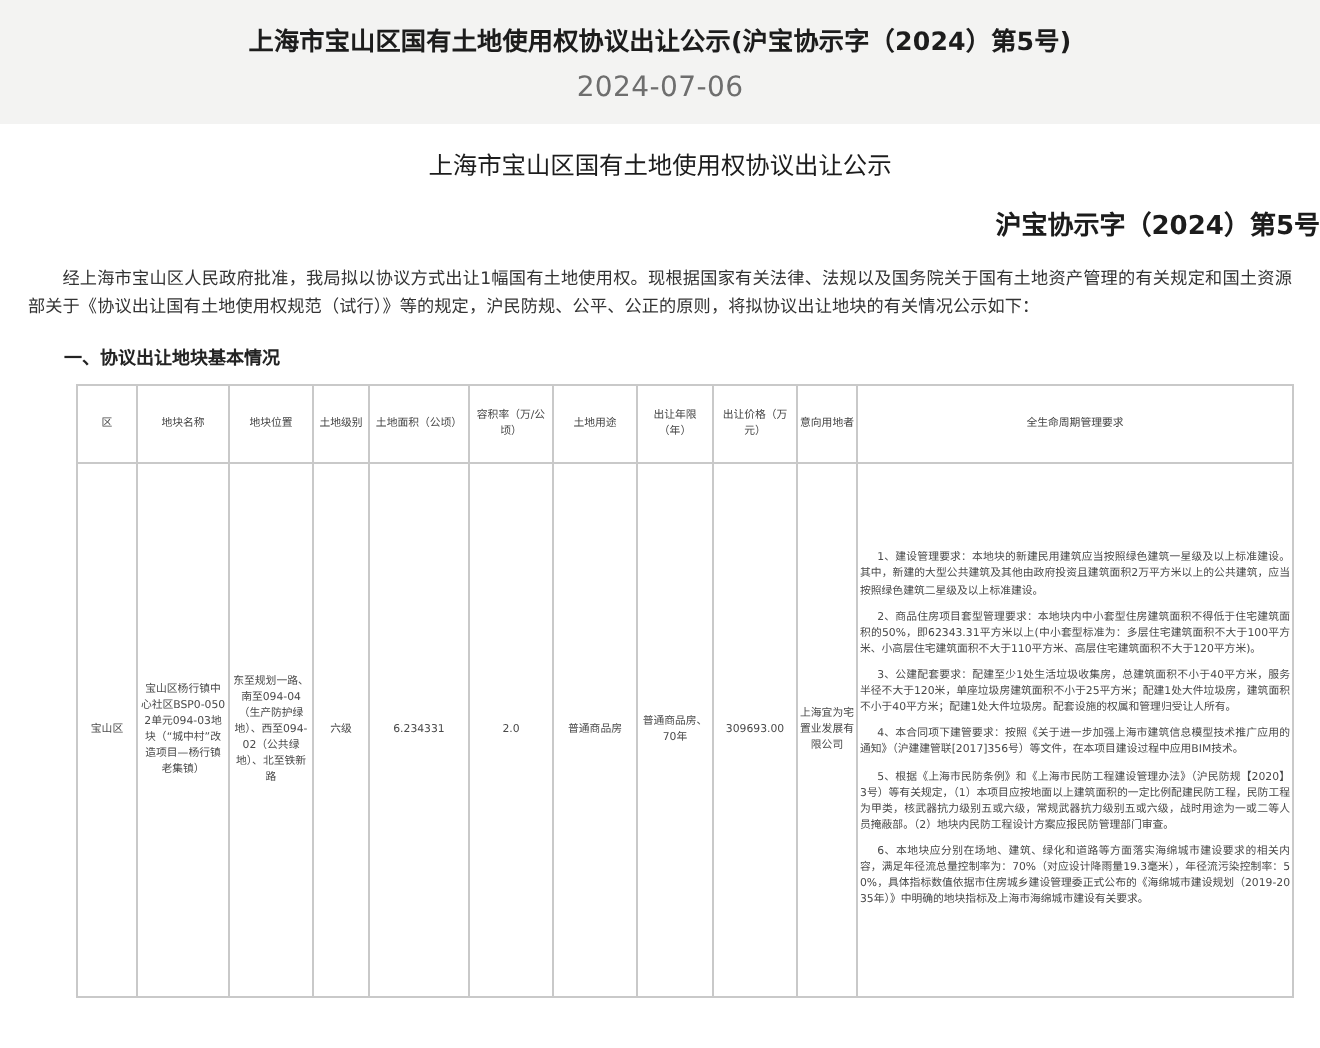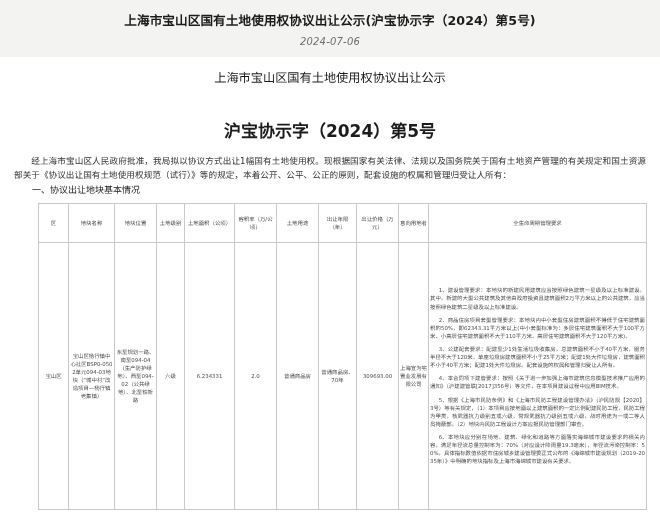--- a/index.html
+++ b/index.html
@@ -34,59 +34,60 @@
   }
   .doc-head-title {
     font-size: 12.6px;
     font-weight: bold;
     color: #1c1c1c;
     letter-spacing: 0.1px;
     line-height: 1.35;
   }
   .doc-head-date {
     margin-top: 7px;
-    font-size: 10px;
+    font-size: 14px;
     color: #6e6e6e;
     letter-spacing: 0.2px;
-    font-style: italic;
   }
 
   
   .title-block {
     text-align: center;
     padding-top: 13px;
   }
   .main-title {
     font-size: 12.2px;
     font-weight: normal;
     color: #1c1c1c;
     line-height: 1.4;
   }
   .sub-title {
-    margin-top: 30px;
-    font-size: 17px;
+    margin-top: 10px;
+    font-size: 13px;
     font-weight: bold;
     color: #1c1c1c;
+    text-align: right;
   }
 
   
   .body-wrap {
     padding: 13px 14px 0 14px;
   }
   .para {
     font-size: 8.6px;
     line-height: 1.62;
     color: #333333;
     text-align: justify;
     text-indent: 2em;
     letter-spacing: 0.05px;
   }
   .section-heading {
+    margin-top: 10px;
     font-size: 9px;
-    font-weight: normal;
+    font-weight: bold;
     color: #232323;
     text-indent: 2em;
   }
 
   
   .table-wrap {
     padding: 7px 14px 0 38px;
     box-sizing: border-box;
   }
   table.land-table {
@@ -139,21 +140,21 @@
     <div class="doc-head-title">上海市宝山区国有土地使用权协议出让公示(沪宝协示字（2024）第5号)</div>
     <div class="doc-head-date">2024-07-06</div>
   </div>
 
   <div class="title-block">
     <div class="main-title">上海市宝山区国有土地使用权协议出让公示</div>
     <div class="sub-title">沪宝协示字（2024）第5号</div>
   </div>
 
   <div class="body-wrap">
-    <div class="para">经上海市宝山区人民政府批准，我局拟以协议方式出让1幅国有土地使用权。现根据国家有关法律、法规以及国务院关于国有土地资产管理的有关规定和国土资源部关于《协议出让国有土地使用权规范（试行）》等的规定，本着公开、公平、公正的原则，配套设施的权属和管理归受让人所有：</div>
+    <div class="para">经上海市宝山区人民政府批准，我局拟以协议方式出让1幅国有土地使用权。现根据国家有关法律、法规以及国务院关于国有土地资产管理的有关规定和国土资源部关于《协议出让国有土地使用权规范（试行）》等的规定，沪民防规、公平、公正的原则，将拟协议出让地块的有关情况公示如下：</div>
     <div class="section-heading">一、协议出让地块基本情况</div>
   </div>
 
   <div class="table-wrap">
     <table class="land-table">
       <colgroup>
         <col style="width:30px">
         <col style="width:46px">
         <col style="width:42px">
         <col style="width:28px">

